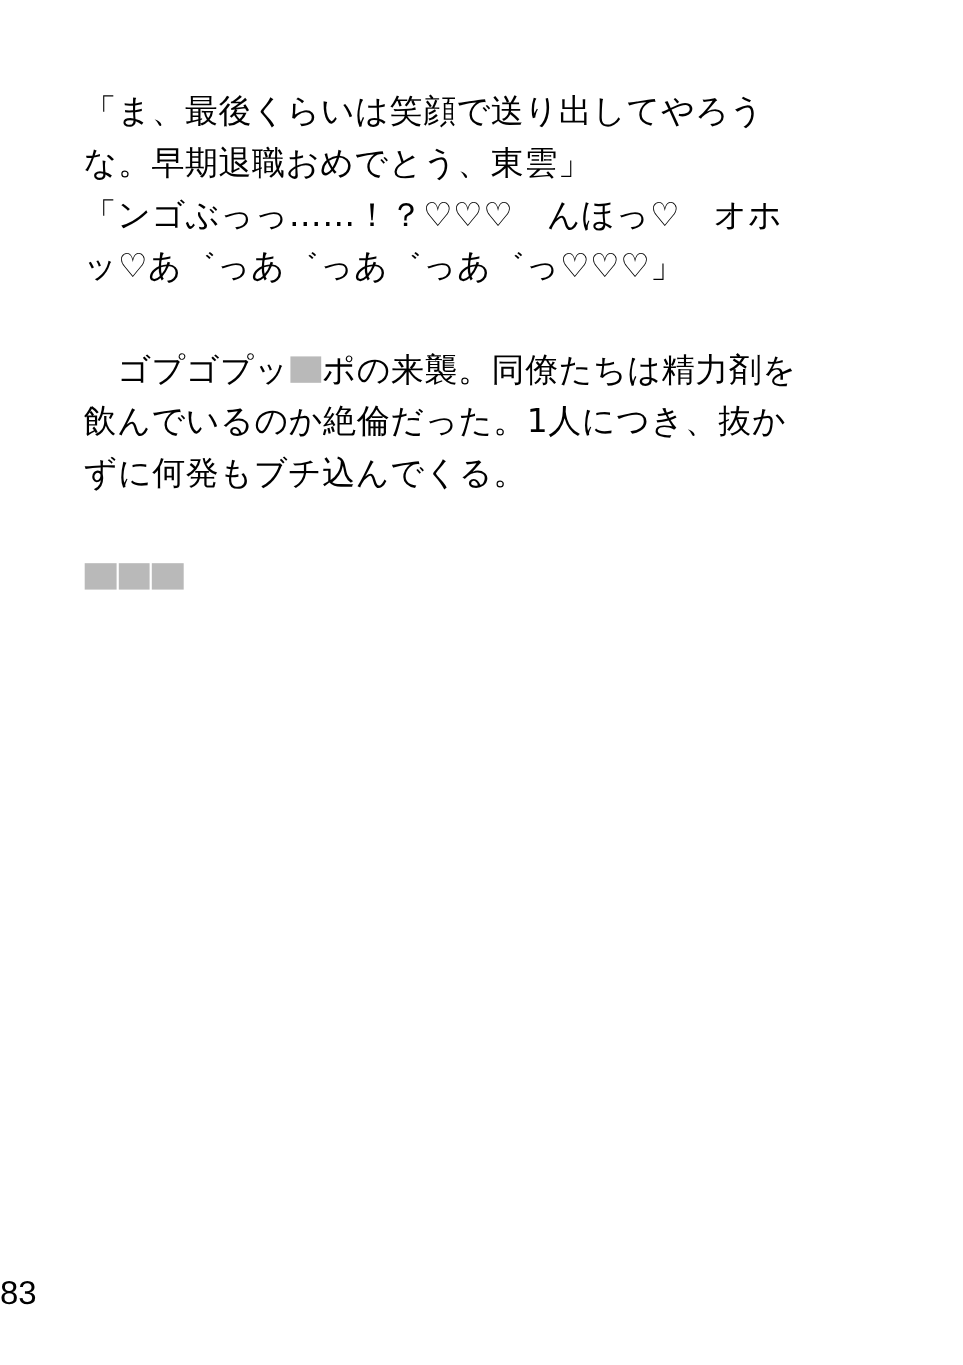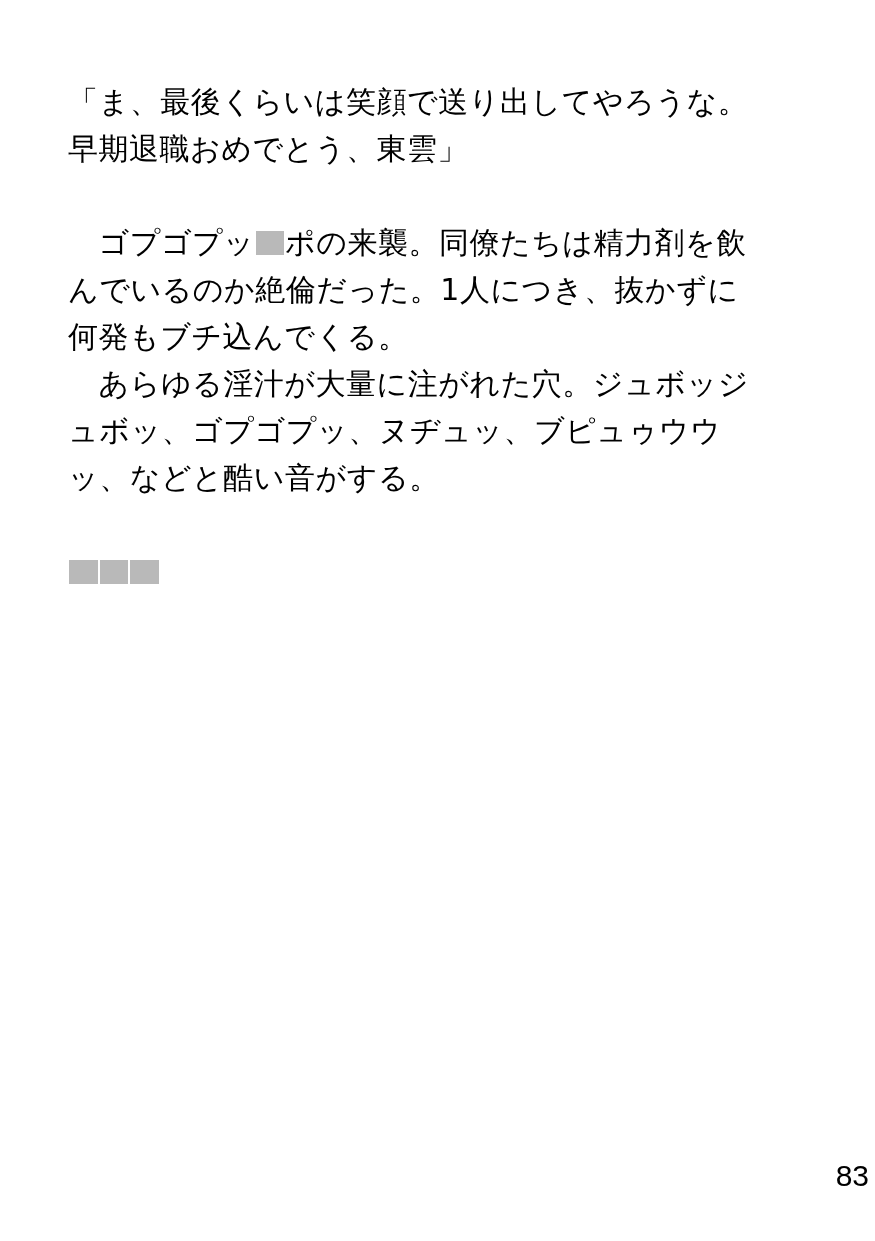--- a/index.html
+++ b/index.html
@@ -11,25 +11,25 @@
     width: 875px;
     height: 1241px;
     font-family: "DejaVu Sans", "Liberation Sans", sans-serif;
     color: #000000;
     position: relative;
     overflow: hidden;
   }
   .page {
     position: absolute;
     top: 0;
-    left: 16px;
+    left: 0;
     width: 853px;
     height: 1241px;
     box-sizing: border-box;
-    padding: 78px 112px 0 52px;
+    padding: 78px 112px 0 76px;
   }
   .body-text {
     font-size: 30px;
     line-height: 47px;
     letter-spacing: 0.5px;
     text-align: left;
     font-weight: 400;
   }
   .para {
     margin: 0;
@@ -37,21 +37,21 @@
     word-break: break-all;
   }
   .gap {
     height: 47px;
   }
   .page-number {
     position: absolute;
     left: 0;
     right: 0;
     bottom: 48px;
-    text-align: right;
+    text-align: left;
     font-size: 30px;
     font-family: "Liberation Sans", sans-serif;
     font-weight: 400;
   }
   .redact {
     display: inline-block;
     background: #b9b9b9;
     color: transparent;
     width: 0.95em;
     height: 0.78em;
@@ -60,26 +60,26 @@
   }
 </style>
 </head>
 <body>
 
 <div class="page">
   <div class="body-text">
 
     <p class="para">「ま、最後くらいは笑顔で送り出してやろうな。早期退職おめでとう、東雲」</p>
 
+    <p class="para">「ンゴぶっっ……！？♡♡♡　んほっ♡　オホッ♡あ゛っあ゛っあ゛っあ゛っ♡♡♡」</p>
 
     <div class="gap"></div>
 
     <p class="para"><span>　ゴプゴプッ</span><span class="redact"></span><span>ポの来襲。同僚たちは精力剤を飲んでいるのか絶倫だった。1人につき、抜かずに何発もブチ込んでくる。</span></p>
 
-    <p class="para">　あらゆる淫汁が大量に注がれた穴。ジュボッジュボッ、ゴプゴプッ、ヌヂュッ、ブピュゥウウッ、などと酷い音がする。</p>
 
 
     <div class="gap"></div>
 
     <p class="para"></p>
 
     <p class="para"><span></span><span class="redact"></span><span></span><span class="redact"></span><span class="redact"></span><span></span></p>
 
     <div class="gap"></div>
 

